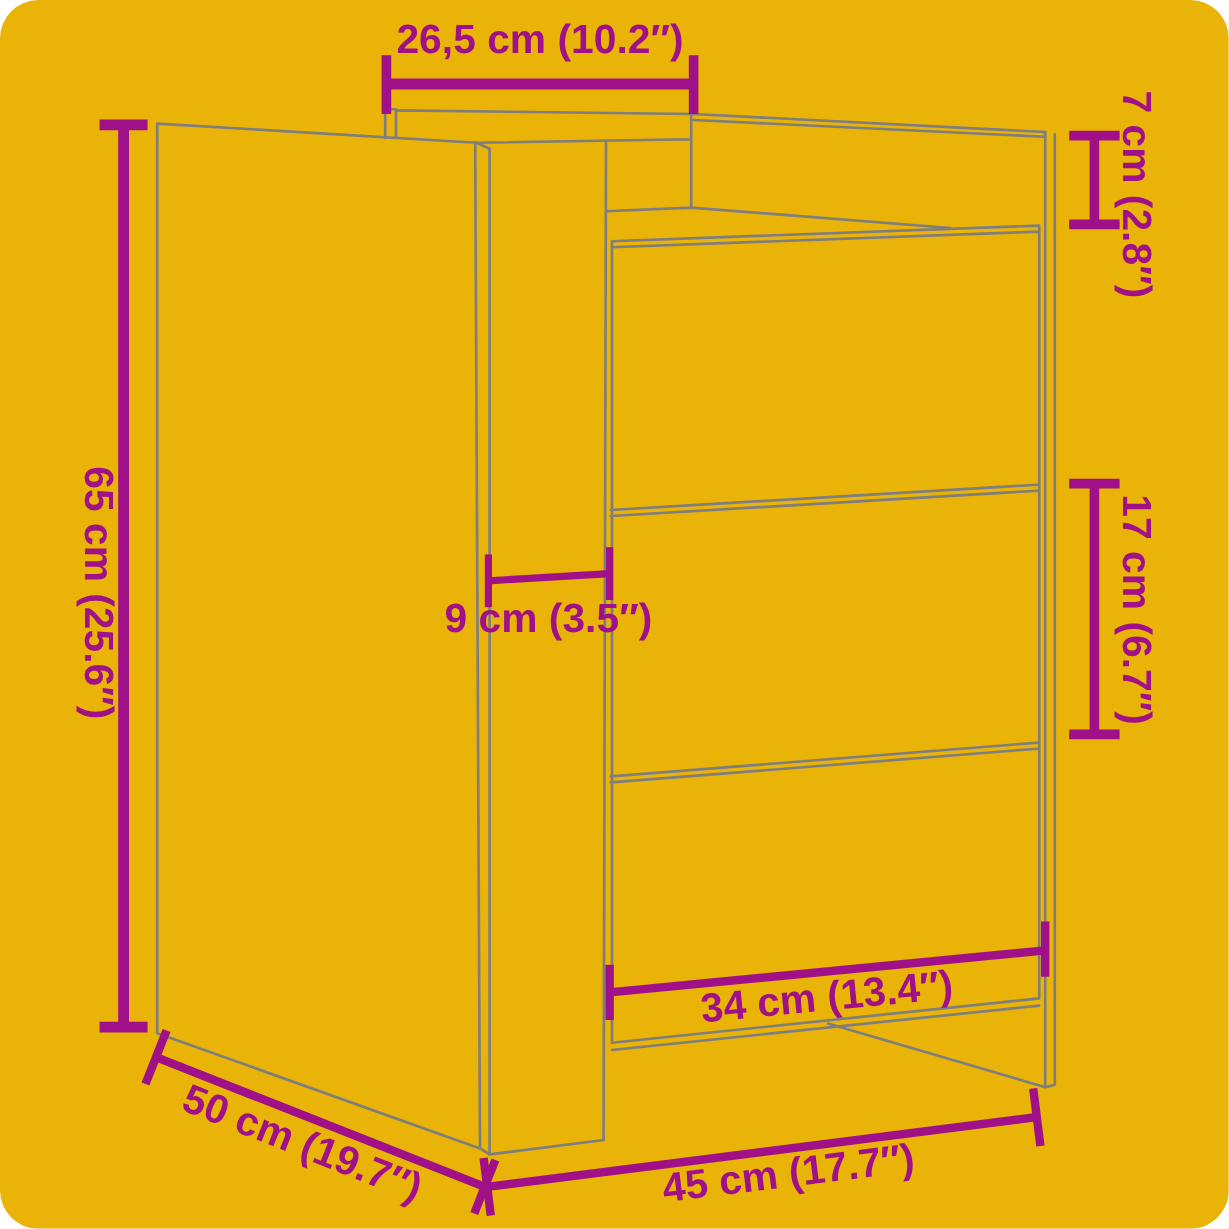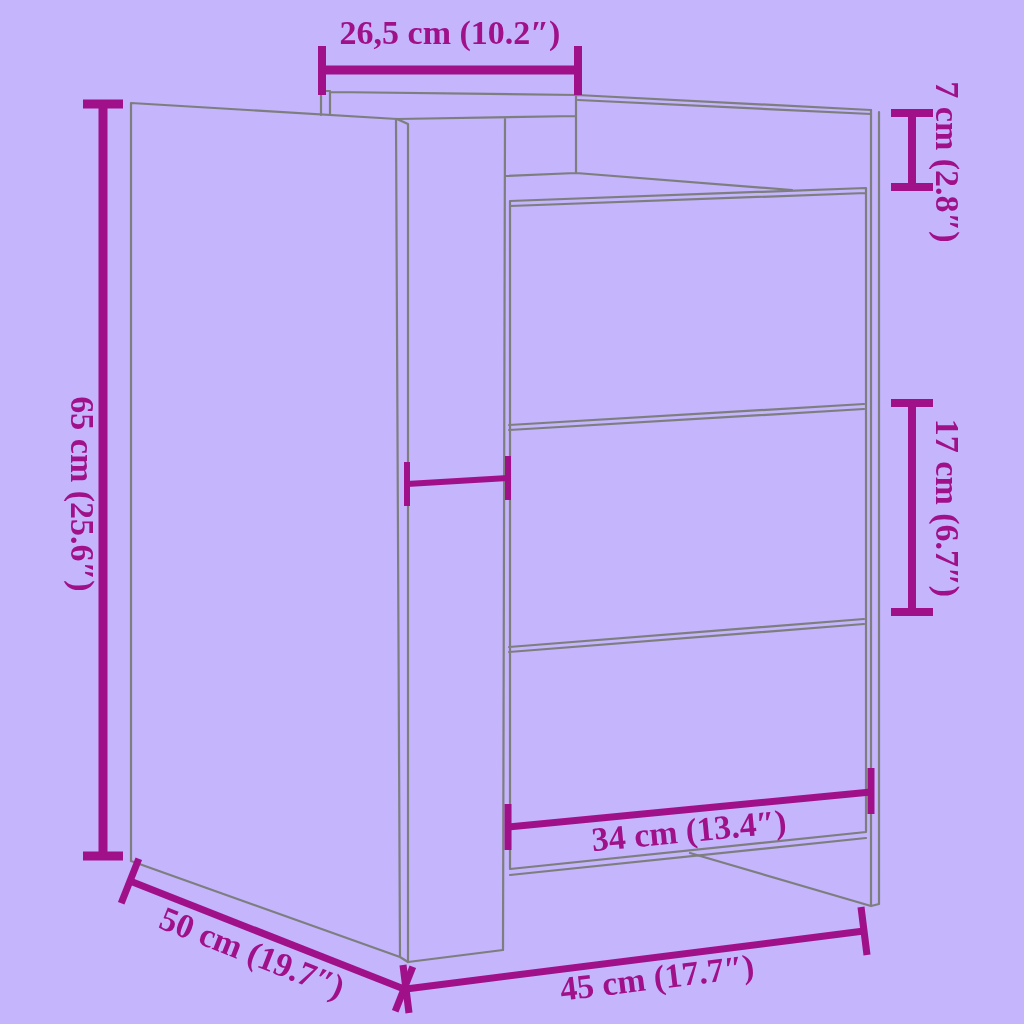--- a/index.html
+++ b/index.html
@@ -1,21 +1,22 @@
 <!DOCTYPE html>
 <html><head>
 <meta charset="utf-8">
 <style>
   html,body{margin:0;padding:0;background:#ffffff;}
   .stage{
     position:relative;
     width:1024px;height:1024px;
-    background:#c4b5fd;
+    background:#eab308;
     overflow:hidden;
-    font-family:Liberation Serif, serif;
+    font-family:Liberation Sans, sans-serif;
+    border-radius:32px;
   }
   .stage svg{position:absolute;left:0;top:0;}
   .dim-label{
     position:absolute;
     font-weight:700;
     font-size:34px;
     color:#A01189;
     white-space:nowrap;
     line-height:1;
   }
@@ -107,20 +108,21 @@
       </g>
     </g>
   </svg>
 
   <div class="dim-label" id="lbl-top-width">26,5 cm (10.2″)</div>
 
   <div class="dim-label" id="lbl-top-height">7 cm (2.8″)</div>
 
   <div class="dim-label" id="lbl-height">65 cm (25.6″)</div>
 
+  <div class="dim-label" id="lbl-overhang">9 cm (3.5″)</div>
 
   <div class="dim-label" id="lbl-drawer-height">17 cm (6.7″)</div>
 
   <div class="dim-label" id="lbl-drawer-width">34 cm (13.4″)</div>
 
   <div class="dim-label" id="lbl-depth">50 cm (19.7″)</div>
 
   <div class="dim-label" id="lbl-width">45 cm (17.7″)</div>
 </div>
 

